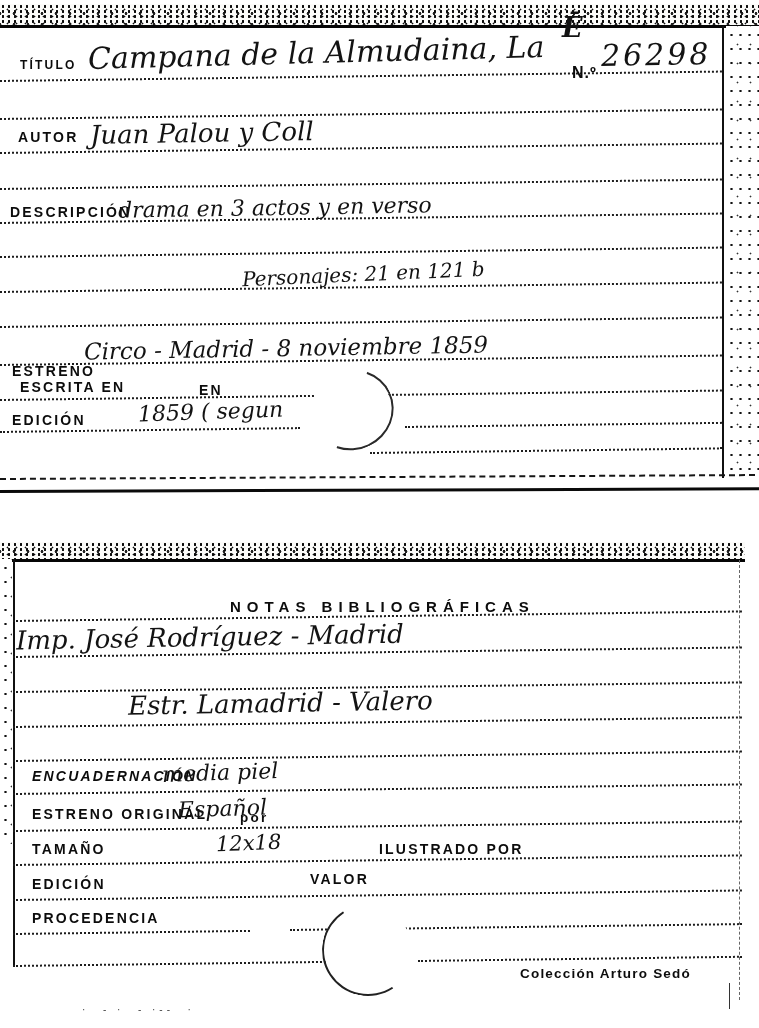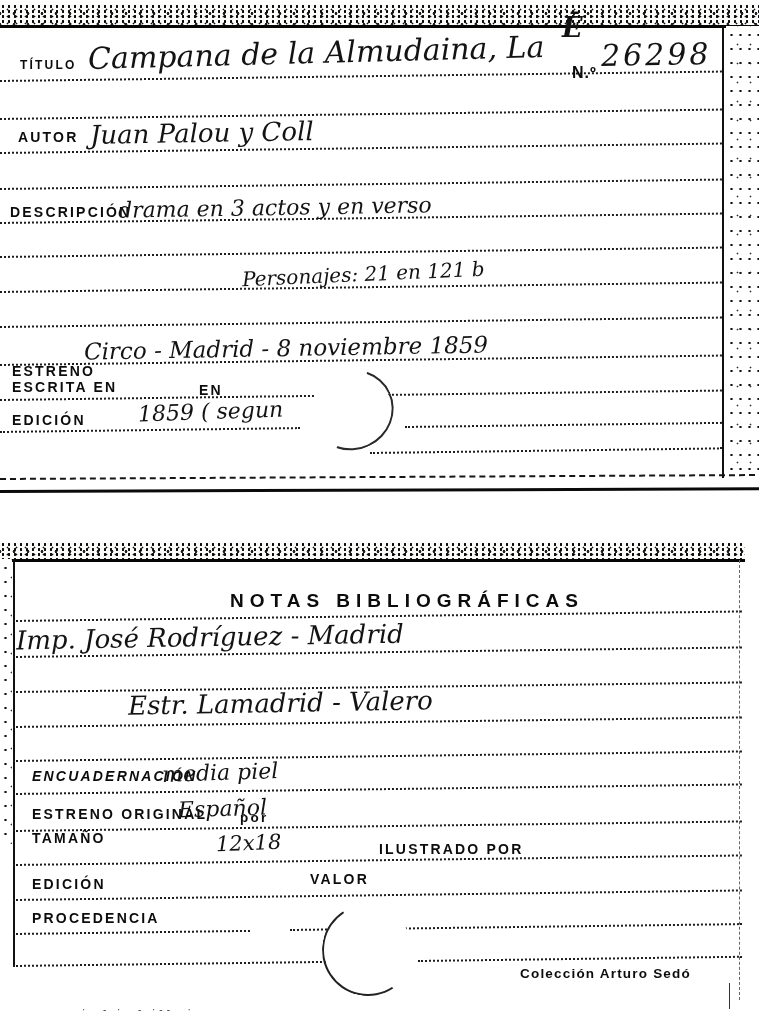--- a/index.html
+++ b/index.html
@@ -65,21 +65,21 @@
   <div class="rline" style="left:0;top:431px;width:300px;"></div>
   <div class="rline" style="left:405px;top:426px;width:317px;"></div>
   <div class="rline" style="left:370px;top:452px;width:352px;"></div>
   <div class="dashline" style="left:0;top:478px;width:755px;"></div>
   <div class="solidline" style="left:0;top:490px;width:759px;"></div>
 
   <div class="label" style="left:20px;top:58px;font-size:12px;">TÍTULO</div>
   <div class="label" style="left:18px;top:129px;">AUTOR</div>
   <div class="label" style="left:10px;top:204px;">DESCRIPCIÓN</div>
   <div class="label" style="left:12px;top:363px;">ESTRENO</div>
-  <div class="label" style="left:12px;top:379px;text-align:center;">ESCRITA EN</div>
+  <div class="label" style="left:20px;top:379px;text-align:center;">ESCRITA EN</div>
   <div class="label" style="left:199px;top:382px;">EN</div>
   <div class="label" style="left:12px;top:412px;">EDICIÓN</div>
   <div class="label" style="left:572px;top:64px;font-size:16px;letter-spacing:1px;">N.º</div>
 
   <div class="hw" style="left:88px;top:38px;font-size:30px;transform:rotate(-1.5deg);">Campana de la Almudaina, La</div>
   <div class="hw" style="left:562px;top:14px;font-size:27px;font-weight:700;">Ē</div>
   <div class="hw" style="left:601px;top:40px;font-size:30px;letter-spacing:3px;transform:rotate(-1deg);">26298</div>
   <div class="hw" style="left:90px;top:120px;font-size:26px;transform:rotate(-1deg);">Juan Palou y Coll</div>
   <div class="hw" style="left:118px;top:197px;font-size:22px;transform:rotate(-1deg);">drama en 3 actos y en verso</div>
   <div class="hw" style="left:242px;top:264px;font-size:20px;transform:rotate(-2.5deg);">Personajes: 21 en 121 b</div>
@@ -91,21 +91,21 @@
 
 <div class="abs" style="left:0;top:538px;width:759px;height:470px;">
 
   <div class="speckle" style="left:0;top:4px;width:745px;height:17px;border-bottom:3px solid #050505;"></div>
 
   <div class="vline" style="left:13px;top:21px;width:2px;height:406px;"></div>
   <div class="speckle-sparse" style="left:0;top:21px;width:12px;height:285px;"></div>
 
   <div class="abs" style="left:739px;top:22px;width:0;height:440px;border-left:1px dashed #666;"></div>
 
-  <div class="label" style="left:230px;top:52px;font-size:19px;letter-spacing:6px;">NOTAS BIBLIOGRÁFICAS</div>
+  <div class="label" style="left:230px;top:60px;font-size:15px;letter-spacing:6px;">NOTAS BIBLIOGRÁFICAS</div>
 
   <div class="rline" style="left:13px;top:82px;width:729px;"></div>
   <div class="rline" style="left:13px;top:118px;width:729px;"></div>
   <div class="rline" style="left:13px;top:153px;width:729px;"></div>
   <div class="rline" style="left:13px;top:188px;width:729px;"></div>
   <div class="rline" style="left:13px;top:222px;width:729px;"></div>
   <div class="rline" style="left:13px;top:255px;width:729px;"></div>
   <div class="rline" style="left:13px;top:292px;width:729px;"></div>
   <div class="rline" style="left:13px;top:326px;width:729px;"></div>
   <div class="rline" style="left:13px;top:361px;width:729px;"></div>
@@ -117,21 +117,21 @@
   <div class="hw" style="left:16px;top:86px;font-size:26px;transform:rotate(-1deg);">Imp. José Rodríguez - Madrid</div>
   <div class="hw" style="left:128px;top:152px;font-size:26px;transform:rotate(-1deg);">Estr. Lamadrid - Valero</div>
 
   <div class="label" style="left:32px;top:230px;font-style:italic;">ENCUADERNACIÓN</div>
   <div class="hw" style="left:162px;top:224px;font-size:22px;transform:rotate(-2deg);">media piel</div>
 
   <div class="label" style="left:32px;top:268px;">ESTRENO ORIGINAL</div>
   <div class="hw" style="left:178px;top:260px;font-size:22px;transform:rotate(-2deg);">Español</div>
   <div class="label" style="left:240px;top:272px;font-size:13.5px;">por</div>
 
-  <div class="label" style="left:32px;top:292px;">TAMAÑO</div>
+  <div class="label" style="left:32px;top:303px;">TAMAÑO</div>
   <div class="hw" style="left:216px;top:295px;font-size:21px;transform:rotate(-2deg);">12x18</div>
   <div class="label" style="left:335px;top:303px;padding-left:44px;">ILUSTRADO POR</div>
 
   <div class="label" style="left:32px;top:338px;">EDICIÓN</div>
   <div class="label" style="left:310px;top:333px;">VALOR</div>
 
   <div class="label" style="left:32px;top:372px;">PROCEDENCIA</div>
 
   <div class="hole hole-bottom" style="left:324px;top:368px;width:88px;height:88px;"></div>
 

